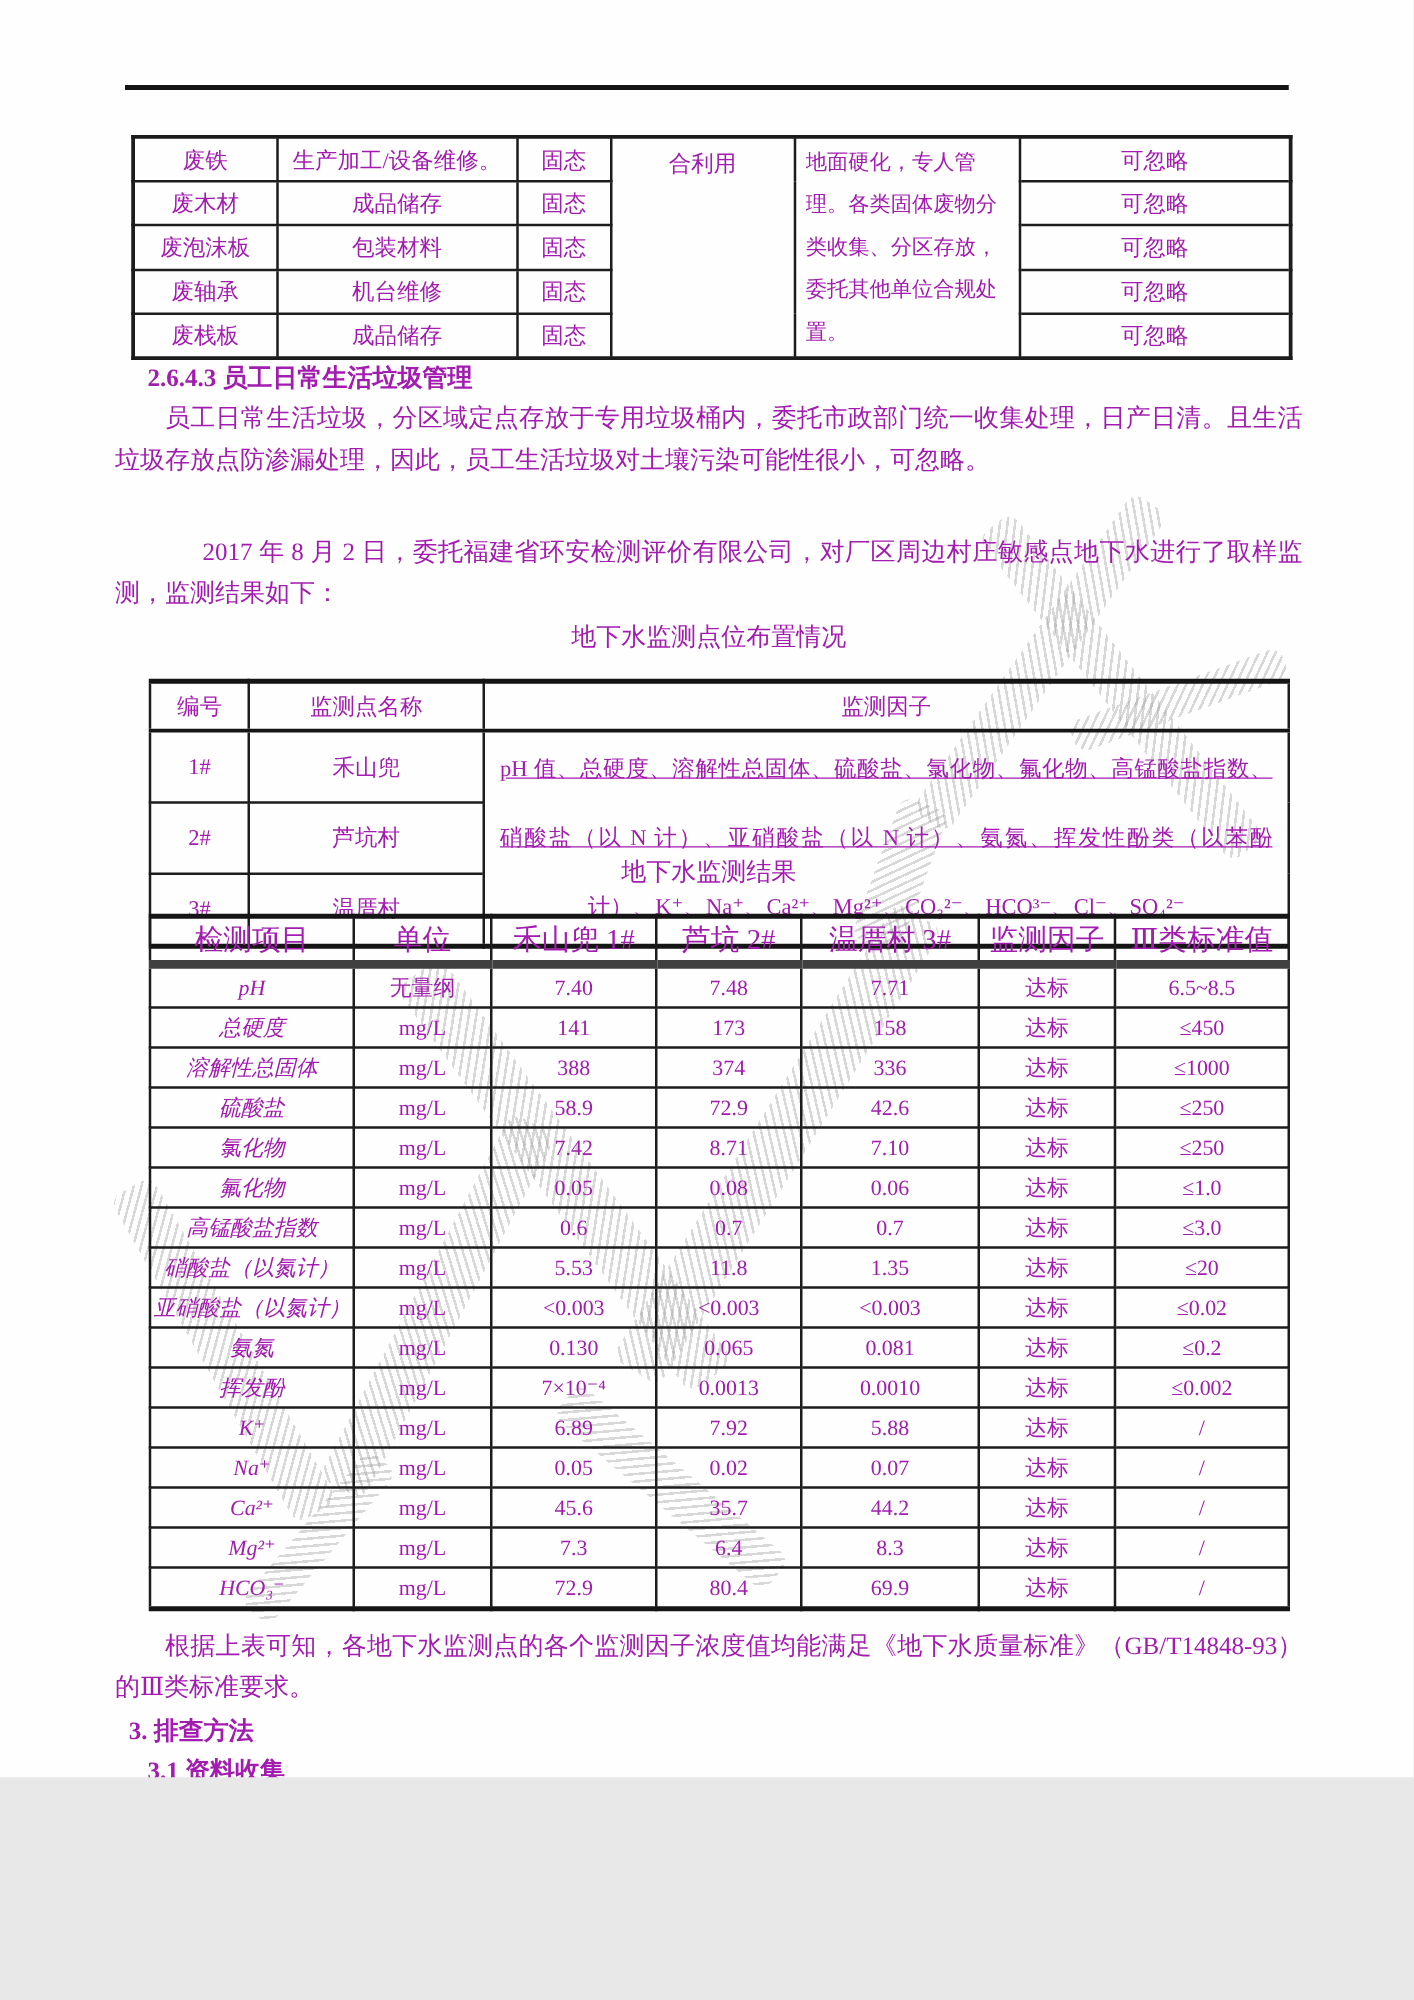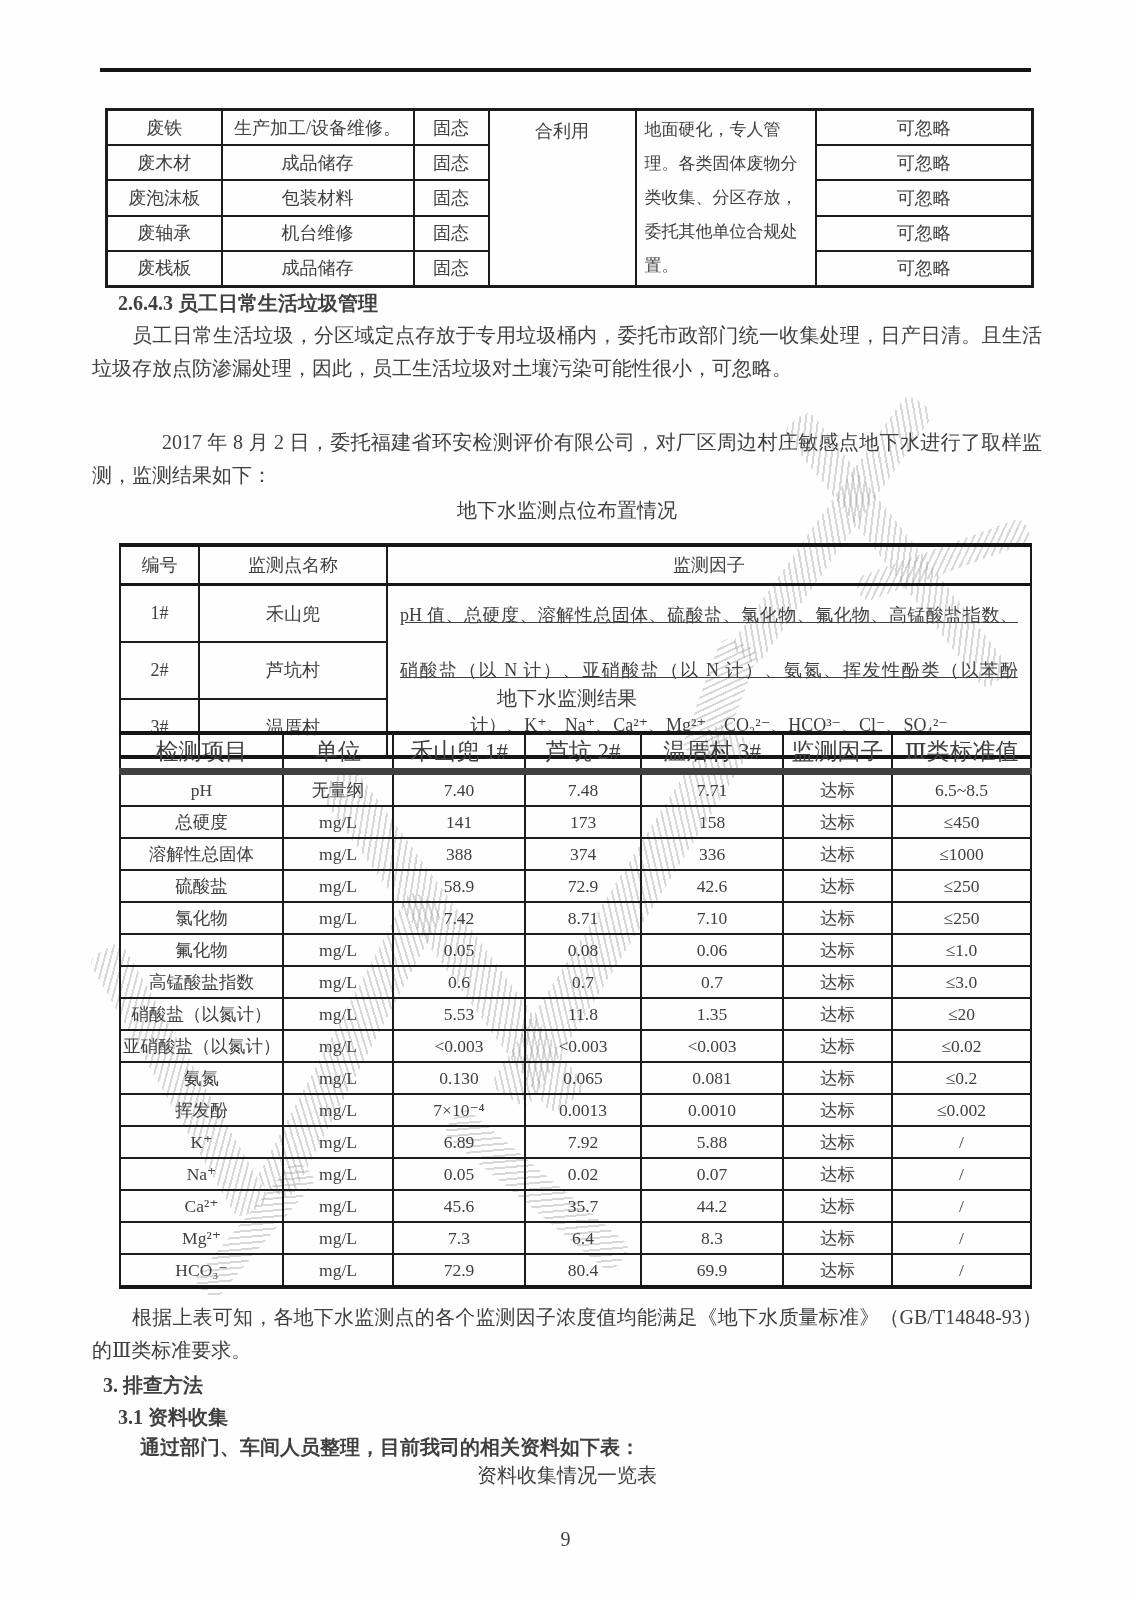--- a/index.html
+++ b/index.html
@@ -1,23 +1,23 @@
 <!DOCTYPE html>
 <html><head>
 <meta charset="utf-8">
 <style>
   html,body{margin:0;padding:0;background:#e8e8e8;}
   .page{
     position:relative;
-    width:1131px;height:1600px;
+    width:1131px;height:1422px;
     background:#fefefe;
     margin:0 auto;
     overflow:hidden;
     font-family:"Liberation Serif","DejaVu Serif",serif;
-    color:#404040;
+    color:#a21caf;
   }
   
   .wm-layer{position:absolute;inset:0;z-index:0;pointer-events:none;}
   .wm{
     position:absolute;
     opacity:.38;
     border-radius:10px;
     background:repeating-linear-gradient(45deg, #9a9a9a 0 2px, transparent 2px 6px);
   }
   .wm.alt{background:repeating-linear-gradient(-45deg, #9a9a9a 0 2px, transparent 2px 6px);}
@@ -51,21 +51,21 @@
   .t1 td{height:25px;font-size:18px;}
   .t1 td.factors{
     text-align:justify;text-align-last:center;
     font-size:18px;line-height:55px;
     padding:2px 12px;vertical-align:middle;text-decoration:underline;
   }
   
   .t2{left:119px;top:731px;width:911px;border-top:4px solid #151515;border-bottom:4px solid #151515;}
   .t2 th{height:30px;font-size:23px;border-bottom:7px solid #404040;}
   .t2 td{height:28px;font-size:17.5px;}
-  .t2 td:first-child{white-space:nowrap;}
+  .t2 td:first-child{white-space:nowrap;font-style:italic;}
   .pagenum{position:absolute;left:0;top:1528px;width:100%;text-align:center;font-size:20px;}
 </style>
 </head>
 <body>
 
 <div class="page">
 
   <div class="wm-layer">
     <div class="wm" style="left:815px;top:375px;width:34px;height:310px;transform:rotate(35deg);"></div>
     <div class="wm alt" style="left:880px;top:385px;width:34px;height:330px;transform:rotate(-38deg);"></div>

